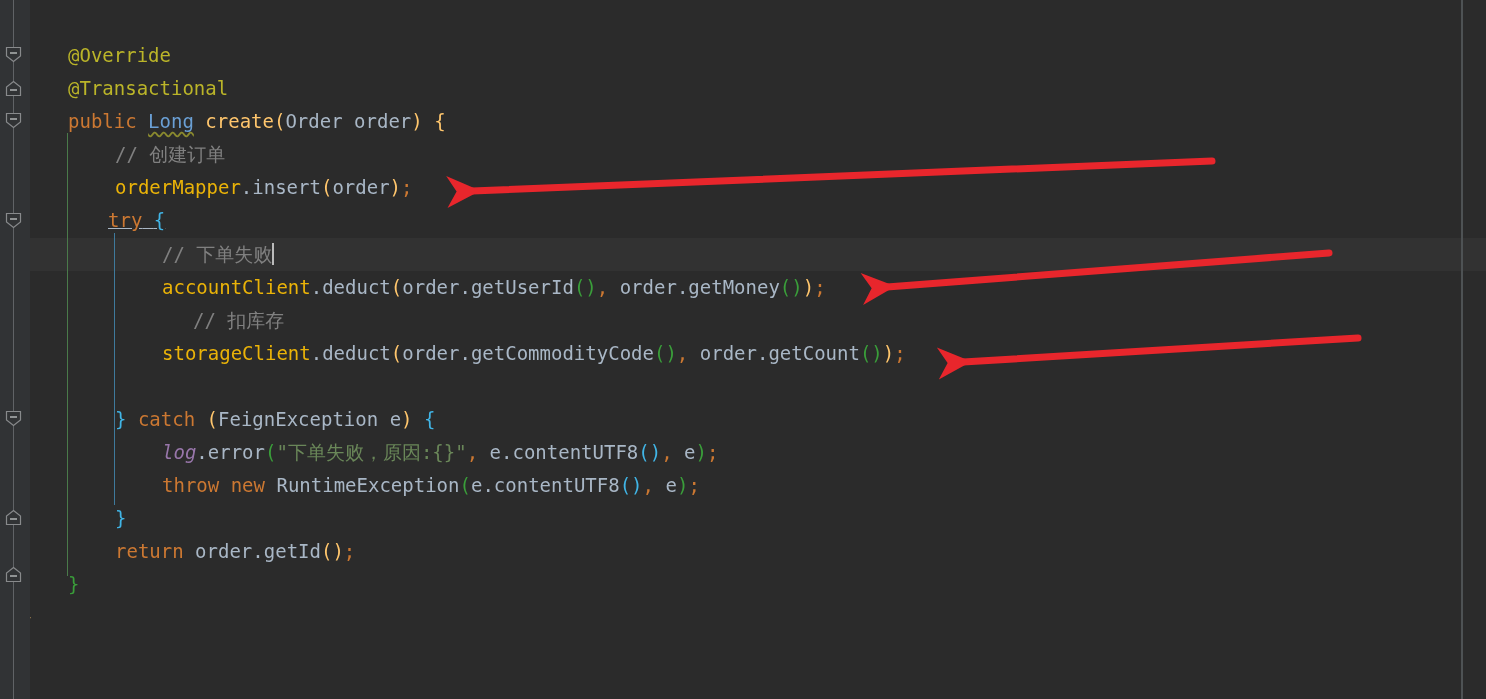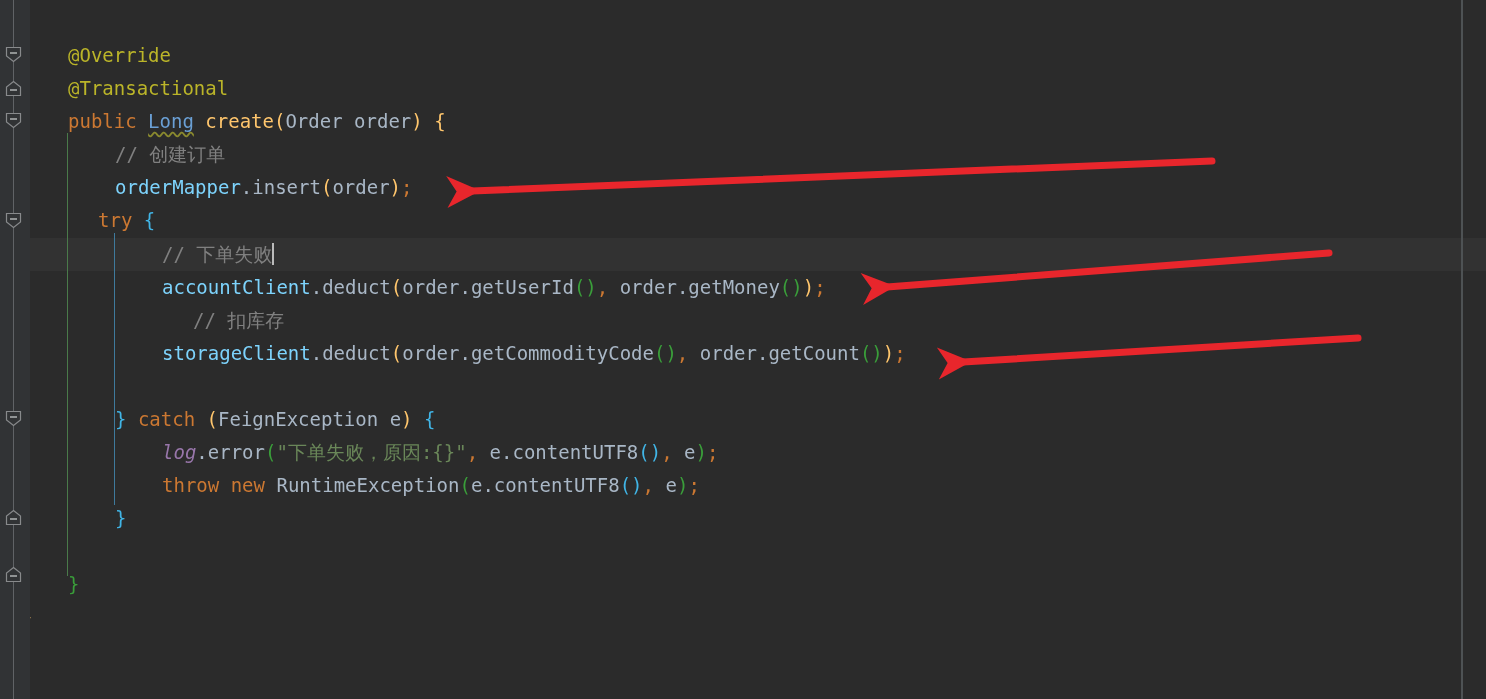--- a/index.html
+++ b/index.html
@@ -93,21 +93,21 @@
     color: #a9b7c6;
   }
 
   
   .t-kw      { color: #cc7832; }            
   .t-ann     { color: #bbb529; }            
   .t-type    { color: #a9b7c6; }            
   .t-cls     { color: #a9b7c6; }            
   .t-method  { color: #ffc66d; }            
   .t-call    { color: #a9b7c6; }            
-  .t-field   { color: #7dd3fc; }            
+  .t-field   { color: #eab308; }            
   .t-field-i { color: #9876aa; font-style: italic; }
   .t-str     { color: #6a8759; }            
   .t-cmt     { color: #808080; }            
   .t-punc    { color: #a9b7c6; }
   .t-par-y   { color: #ffc66d; }            
   .t-par-g   { color: #3a9e3a; }            
   .t-brace-y { color: #ffc66d; }
   .t-brace-b { color: #41b5e6; }
   .t-brace-g { color: #3a9e3a; }
   .t-comma   { color: #cc7832; }
@@ -166,40 +166,41 @@
     <div class="code-line" style="top:39px; left:38px;"><span class="t-ann">@Override</span></div>
 
     <div class="code-line" style="top:72px; left:38px;"><span class="t-ann">@Transactional</span></div>
 
     <div class="code-line" style="top:105px; left:38px;"><span class="t-kw">public</span> <span class="t-longtype">Long</span> <span class="t-method">create</span><span class="t-par-y">(</span><span class="t-cls">Order</span> <span class="t-type">order</span><span class="t-par-y">)</span> <span class="t-brace-y">{</span></div>
 
     <div class="code-line" style="top:138px; left:85px;"><span class="t-cmt">// 创建订单</span></div>
 
     <div class="code-line" style="top:171px; left:85px;"><span class="t-field">orderMapper</span><span class="t-punc">.</span><span class="t-call">insert</span><span class="t-par-y">(</span><span class="t-type">order</span><span class="t-par-y">)</span><span class="t-semi">;</span></div>
 
-    <div class="code-line" style="top:204px; left:68px;"><span class="t-kw">try</span> <span class="t-brace-b">{</span></div>
+    <div class="code-line" style="top:204px; left:78px;text-decoration:underline;"><span class="t-kw">try</span> <span class="t-brace-b">{</span></div>
 
     <div class="code-line" style="top:238px; left:132px;"><span class="t-cmt">// 下单失败</span><span class="caret"></span></div>
 
     <div class="code-line" style="top:271px; left:132px;"><span class="t-field">accountClient</span><span class="t-punc">.</span><span class="t-call">deduct</span><span class="t-par-y">(</span><span class="t-type">order</span><span class="t-punc">.</span><span class="t-call">getUserId</span><span class="t-par-g">()</span><span class="t-comma">,</span> <span class="t-type">order</span><span class="t-punc">.</span><span class="t-call">getMoney</span><span class="t-par-g">()</span><span class="t-par-y">)</span><span class="t-semi">;</span></div>
 
     <div class="code-line" style="top:304px; left:132px;margin-left:31px;"><span class="t-cmt">// 扣库存</span></div>
 
     <div class="code-line" style="top:337px; left:132px;"><span class="t-field">storageClient</span><span class="t-punc">.</span><span class="t-call">deduct</span><span class="t-par-y">(</span><span class="t-type">order</span><span class="t-punc">.</span><span class="t-call">getCommodityCode</span><span class="t-par-g">()</span><span class="t-comma">,</span> <span class="t-type">order</span><span class="t-punc">.</span><span class="t-call">getCount</span><span class="t-par-g">()</span><span class="t-par-y">)</span><span class="t-semi">;</span></div>
 
     <div class="code-line" style="top:370px; left:85px;"> </div>
 
     <div class="code-line" style="top:403px; left:85px;text-align:right;"><span class="t-brace-b">}</span> <span class="t-kw">catch</span> <span class="t-par-y">(</span><span class="t-cls">FeignException</span> <span class="t-type">e</span><span class="t-par-y">)</span> <span class="t-brace-b">{</span></div>
 
     <div class="code-line" style="top:436px; left:132px;"><span class="t-field-i">log</span><span class="t-punc">.</span><span class="t-call">error</span><span class="t-par-g">(</span><span class="t-str">"下单失败，原因:{}"</span><span class="t-comma">,</span> <span class="t-type">e</span><span class="t-punc">.</span><span class="t-call">contentUTF8</span><span class="t-brace-b">()</span><span class="t-comma">,</span> <span class="t-type">e</span><span class="t-par-g">)</span><span class="t-semi">;</span></div>
 
     <div class="code-line" style="top:469px; left:132px;"><span class="t-kw">throw</span> <span class="t-kw">new</span> <span class="t-cls">RuntimeException</span><span class="t-par-g">(</span><span class="t-type">e</span><span class="t-punc">.</span><span class="t-call">contentUTF8</span><span class="t-brace-b">()</span><span class="t-comma">,</span> <span class="t-type">e</span><span class="t-par-g">)</span><span class="t-semi">;</span></div>
 
     <div class="code-line" style="top:502px; left:85px;"><span class="t-brace-b">}</span></div>
 
+    <div class="code-line" style="top:535px; left:85px;"><span class="t-kw">return</span> <span class="t-type">order</span><span class="t-punc">.</span><span class="t-call">getId</span><span class="t-par-y">()</span><span class="t-semi">;</span></div>
 
     <div class="code-line" style="top:568px; left:38px;"><span class="t-brace-g">}</span></div>
 
     <div class="code-line" style="top:601px; left:-9px;"><span class="t-brace-y">}</span></div>
 
   </div>
 
   <div id="fold-gutter">
     <div id="fold-rail"></div>
 

